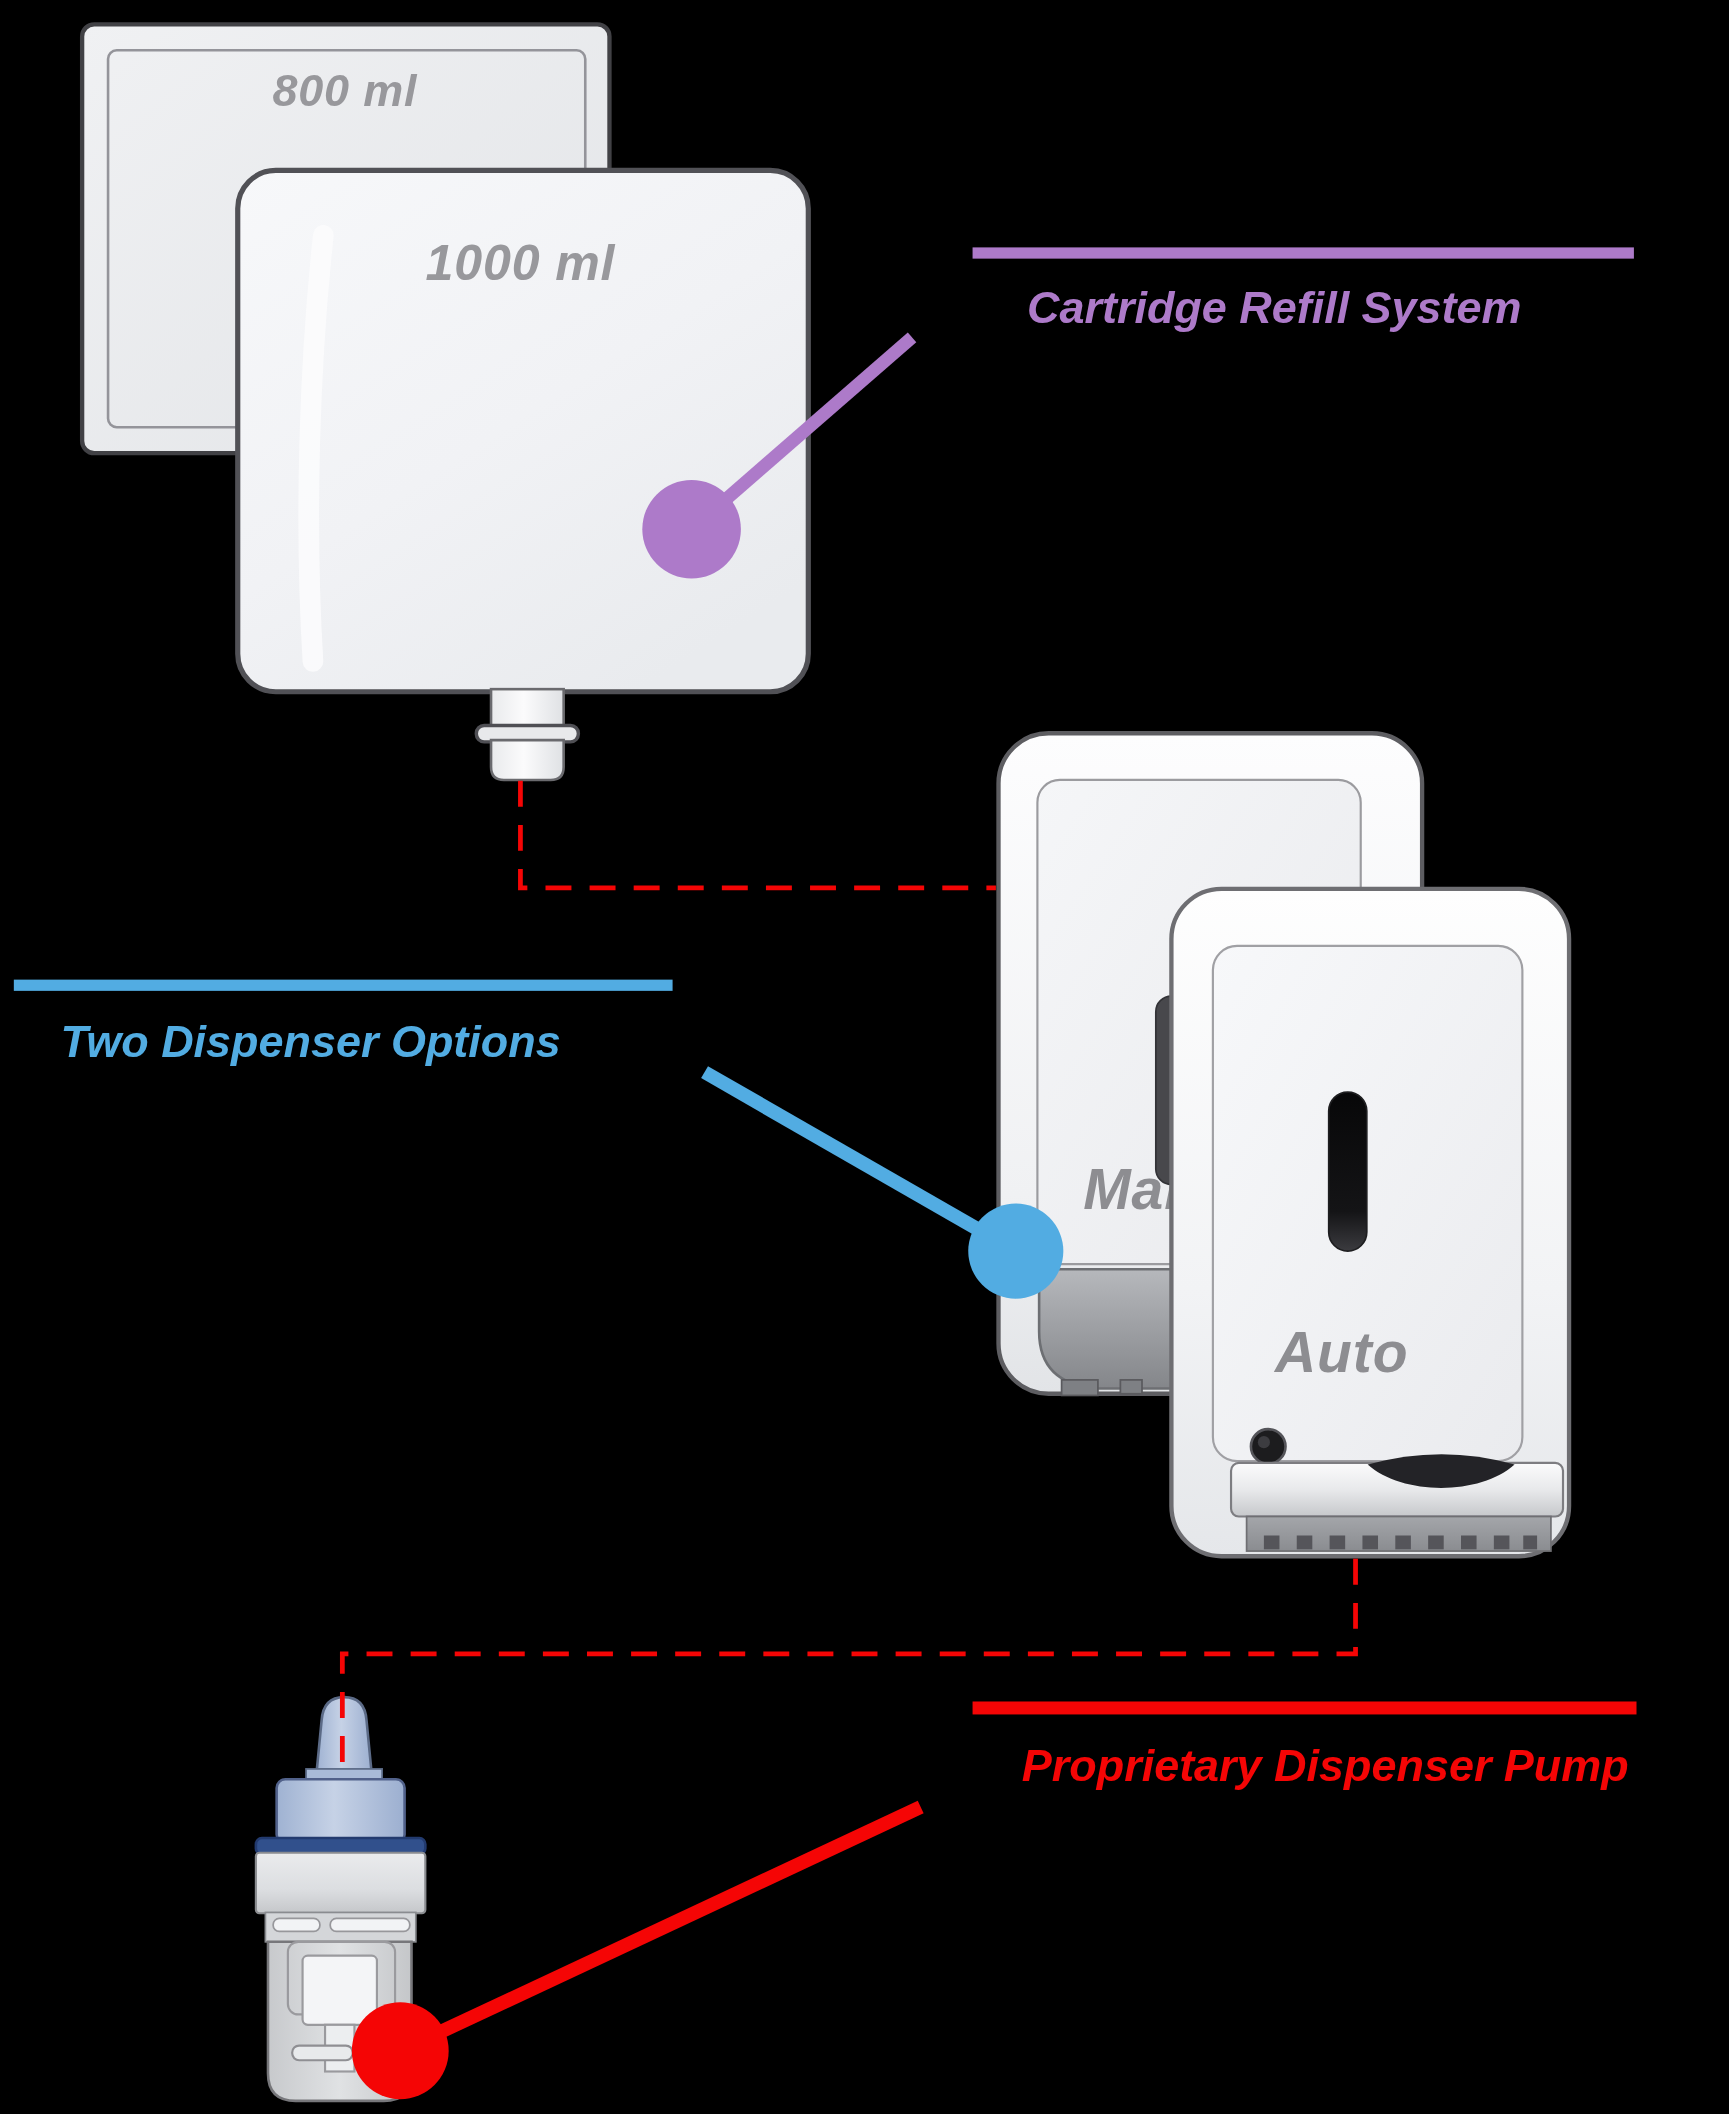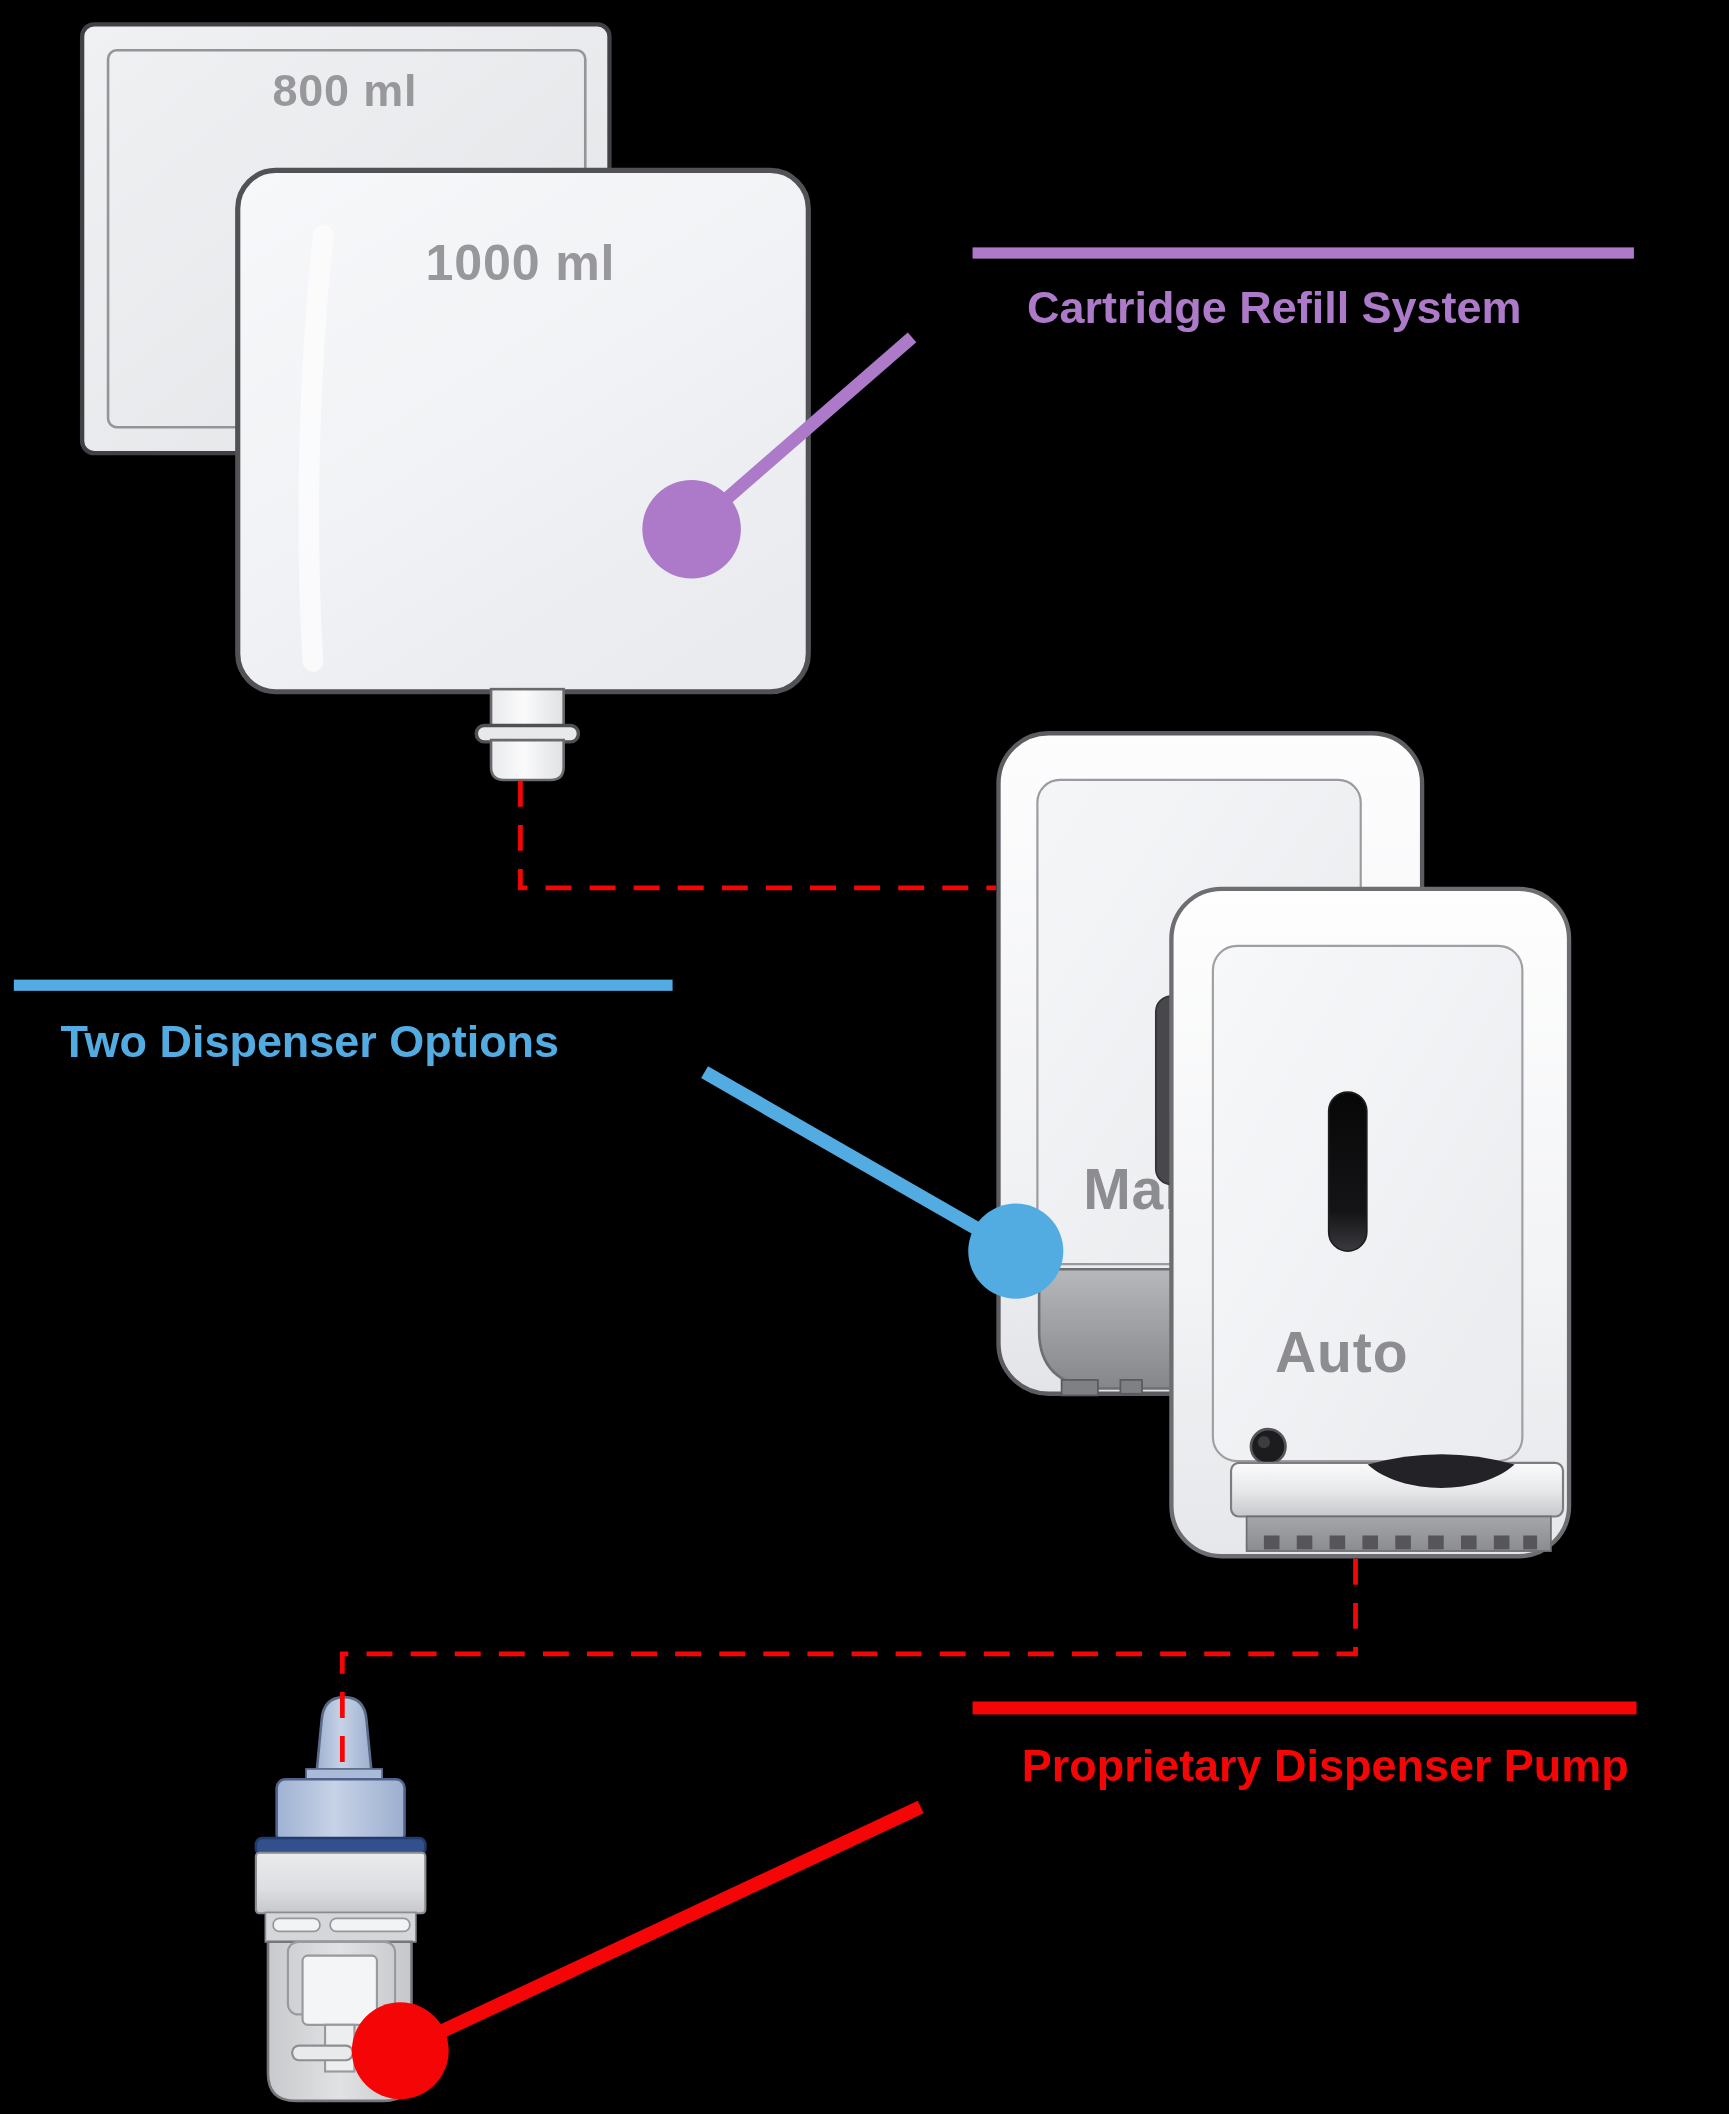--- a/index.html
+++ b/index.html
@@ -7,20 +7,21 @@
     padding: 0;
     background: #000;
   }
   .stage {
     position: relative;
     width: 1729px;
     height: 2114px;
     background: #000;
     overflow: hidden;
     font-family: "Liberation Sans", sans-serif;
+    font-style: italic;
   }
   svg text {
     font-family: "Liberation Sans", sans-serif;
     font-weight: bold;
   }
   .callout-label {
     font-weight: bold;
     font-size: 52px;
   }
   .product-label {

